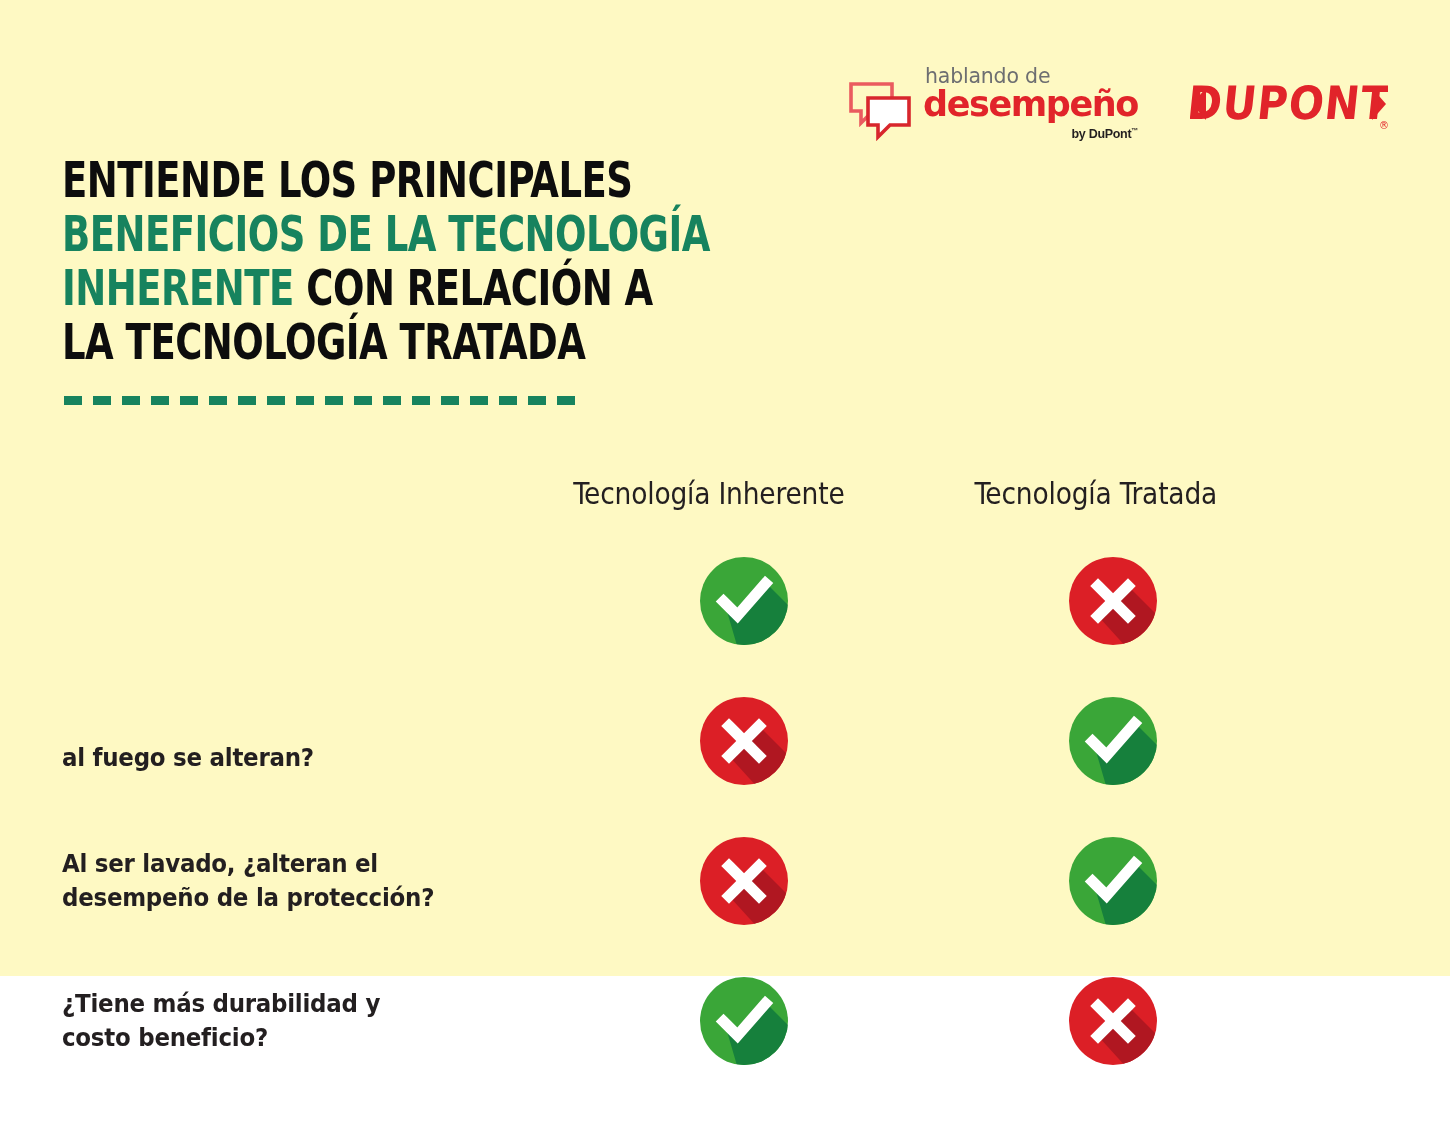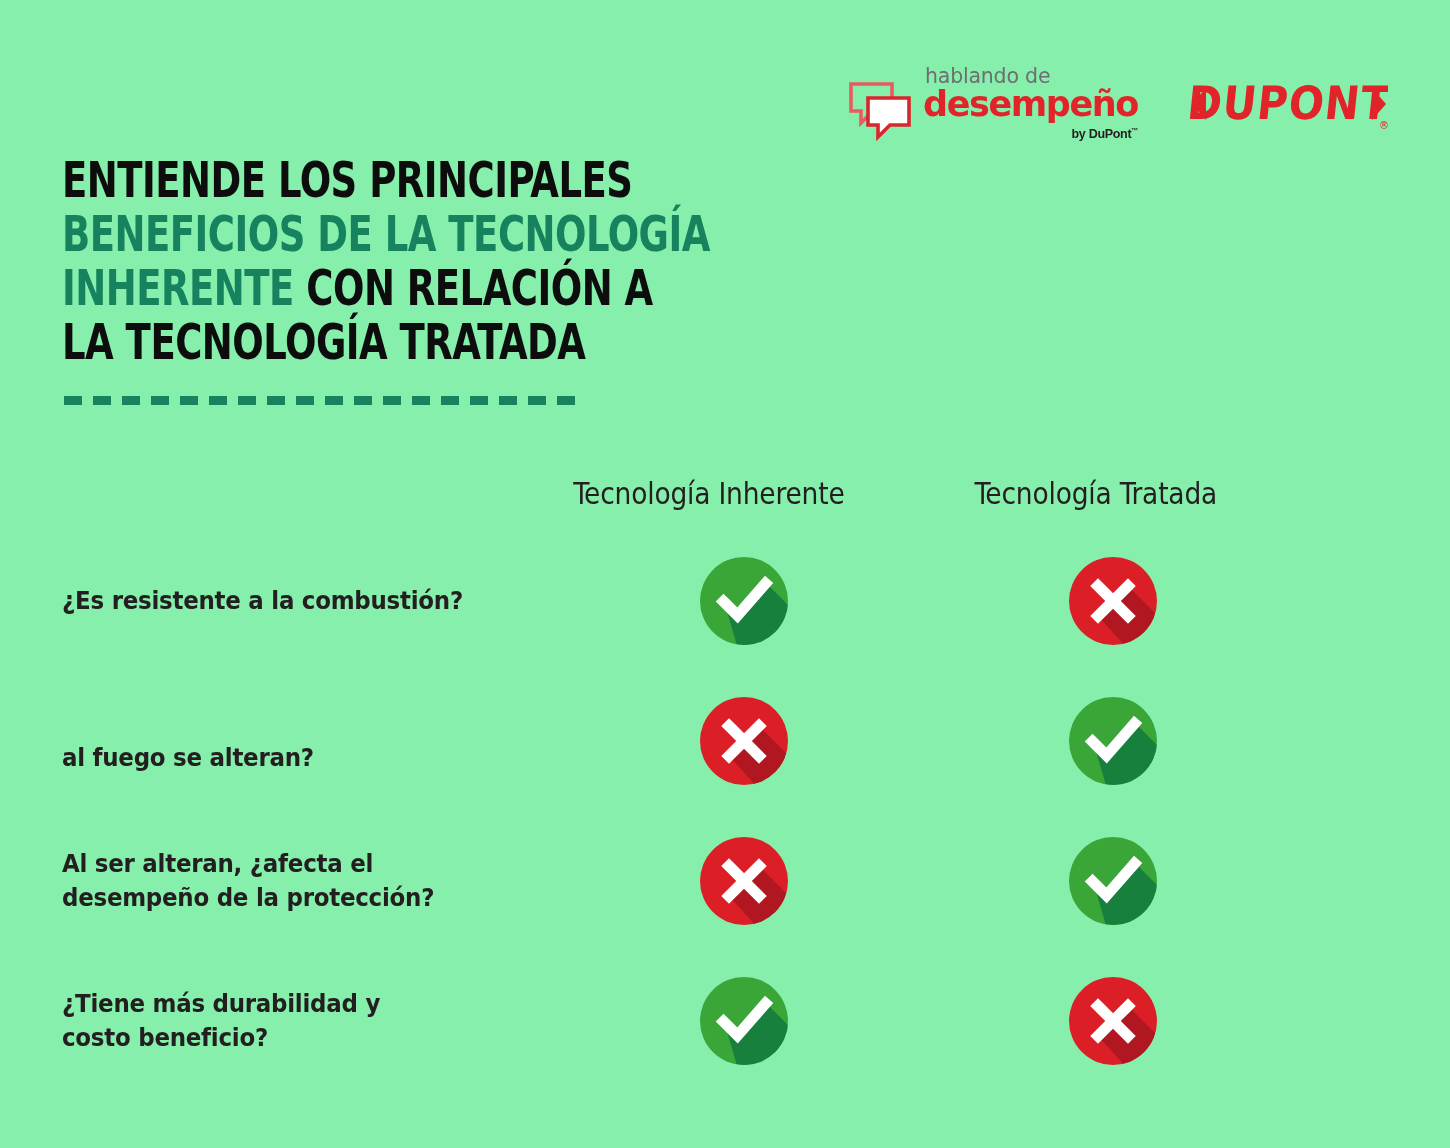--- a/index.html
+++ b/index.html
@@ -12,22 +12,22 @@
     width: 1450px;
     height: 1148px;
     overflow: hidden;
     font-family: "Liberation Sans", sans-serif;
     -webkit-font-smoothing: antialiased;
   }
 
   .page {
     position: relative;
     width: 1450px;
-    height: 1148px;
-    background: #86efac;
+    height: 976px;
+    background: #fef9c3;
   }
 
   
   .logo-bar {
     position: absolute;
     top: 66px;
     right: 62px;
     display: flex;
     align-items: center;
     gap: 52px;
@@ -223,23 +223,20 @@
   <div class="dash-rule"></div>
 
   <div class="matrix">
 
     <div class="col-heads">
       <div class="col-head c1">Tecnología Inherente</div>
       <div class="col-head c2">Tecnología Tratada</div>
     </div>
 
     <div class="row">
-      <div class="q">
-        <span>¿Es resistente a la combustión?</span>
-      </div>
       <div class="mark-cell c1">
         <svg class="mark-svg" viewBox="0 0 96 96">
           <defs>
               <clipPath id="clipR1C1">
                 <circle cx="48" cy="48" r="44"></circle>
               </clipPath>
             </defs>
           <circle cx="48" cy="48" r="44" fill="#3aa638"></circle>
           <g clip-path="url(#clipR1C1)">
             <path d="M28 48 L42 62 L70 30 L96 56 L96 96 L42 96 Z" fill="#16803c"></path>
@@ -299,21 +296,21 @@
           <g clip-path="url(#clipR2C2)">
             <path d="M28 48 L42 62 L70 30 L96 56 L96 96 L42 96 Z" fill="#16803c"></path>
           </g>
           <path d="M27.5 48.5 L41.5 62.5 L69.5 30.5" fill="none" stroke="#ffffff" stroke-width="11" stroke-linecap="square" stroke-linejoin="miter"></path>
         </svg>
       </div>
     </div>
 
     <div class="row">
       <div class="q">
-        <span>Al ser alteran, ¿afecta el</span><br>
+        <span>Al ser lavado, ¿alteran el</span><br>
         <span>desempeño de la protección?</span>
       </div>
       <div class="mark-cell c1">
         <svg class="mark-svg" viewBox="0 0 96 96">
           <defs>
               <clipPath id="clipR3C1">
                 <circle cx="48" cy="48" r="44"></circle>
               </clipPath>
             </defs>
           <circle cx="48" cy="48" r="44" fill="#dc1f26"></circle>

